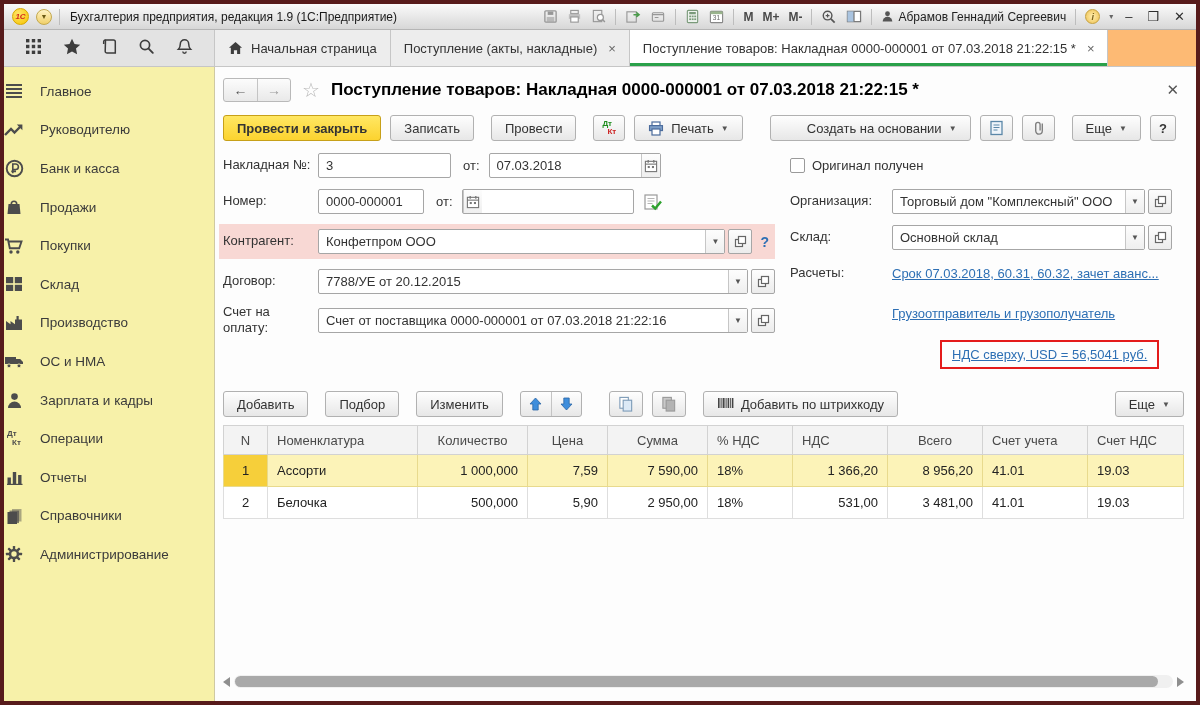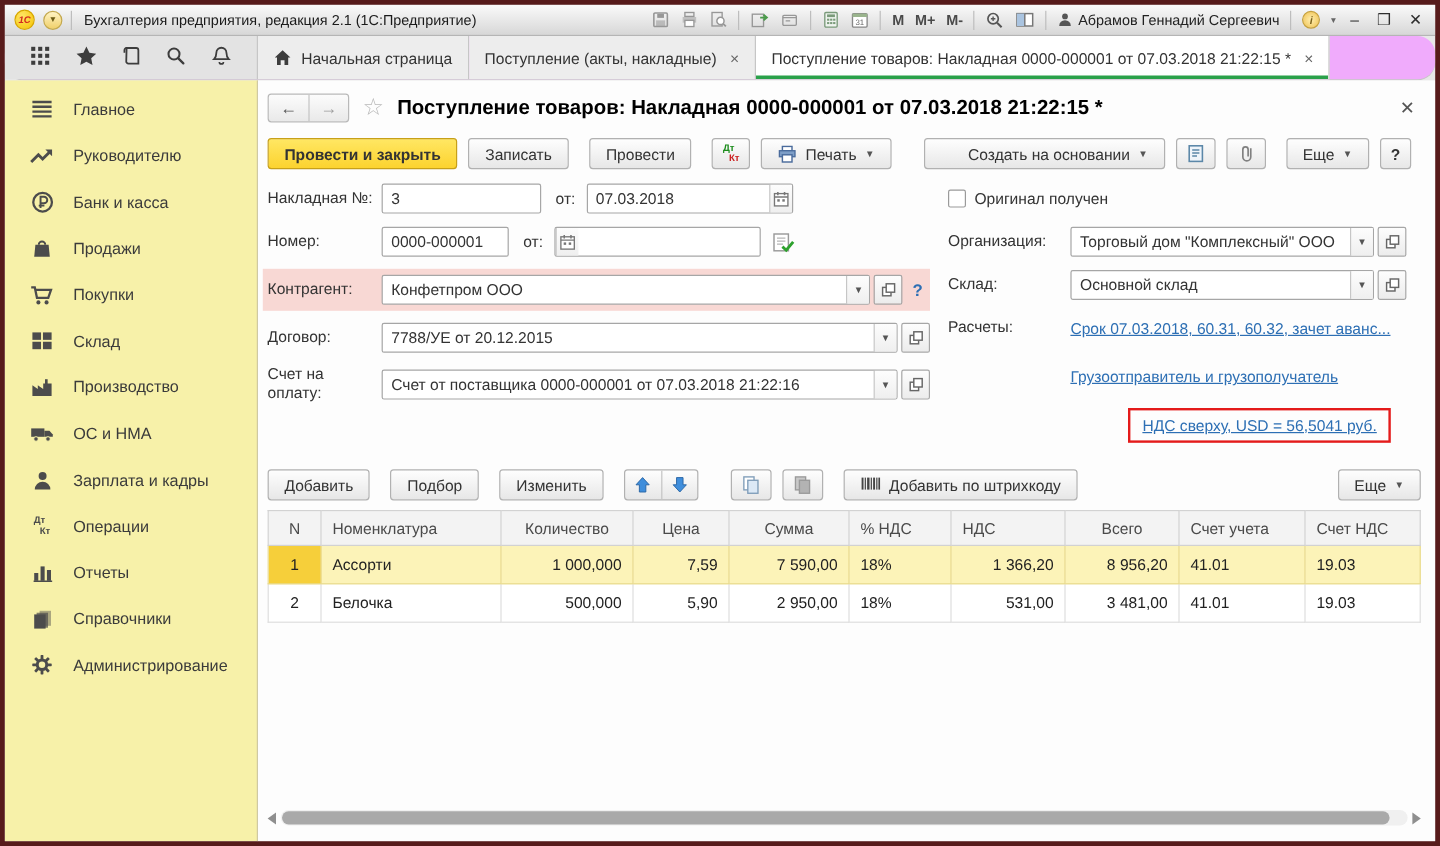--- a/index.html
+++ b/index.html
@@ -18,32 +18,32 @@
   .tb-title{font-size:12px;color:#1a1a1a;margin-left:3px;white-space:nowrap;}
   .tb-right{margin-left:auto;display:flex;align-items:center;gap:9px;color:#979797;}
   .tb-right svg{display:block;}
   .mem{font-size:12px;font-weight:bold;color:#4a4a4a;}
   .tb-user{display:flex;align-items:center;gap:4px;font-size:12px;color:#222;white-space:nowrap;}
   .info-badge{width:15px;height:15px;border-radius:50%;background:radial-gradient(#ffeeb0,#eec04e);
     border:1px solid #c5a03e;color:#7c621c;font-size:9px;font-weight:bold;display:flex;align-items:center;justify-content:center;font-style:italic;}
   .tiny-car{font-size:8px;color:#666;}
   .win-ctl{font-size:13px;color:#2e2e2e;padding:0 3px;}
   
-  .tabbar{flex:0 0 37px;background:#f0abfc;display:flex;border-bottom:1px solid #c6c6c6;border-radius:15px;}
+  .tabbar{flex:0 0 37px;background:#fdba74;display:flex;border-bottom:1px solid #c6c6c6;}
   .tab-tools{flex:0 0 211px;display:flex;align-items:center;justify-content:space-evenly;color:#3d3d3d;
     border-right:1px solid #c6c6c6;background:#e3e3e3;}
   .tabs{display:flex;flex:1;min-width:0;}
   .tab{display:flex;align-items:center;gap:8px;padding:0 13px;border-right:1px solid #c6c6c6;color:#333;
     background:#ededed;white-space:nowrap;}
   .tab .x{color:#666;font-size:13px;margin-left:3px;}
   .tab.active{background:#fff;box-shadow:inset 0 -3px 0 var(--tab-green,#2aa14a);}
   
   .bodyrow{flex:1;display:flex;min-height:0;}
   .sidebar{flex:0 0 211px;background:var(--sidebar-yellow,#f7f1a9);padding-top:5px;border-right:1px solid #cfc9a2;}
-  .side-item{height:38.6px;display:flex;align-items:center;padding-left:21px;gap:16px;color:#3b3b3b;
+  .side-item{height:38.6px;display:flex;align-items:center;gap:16px;color:#3b3b3b;
     font-size:13.5px;cursor:pointer;}
   .side-icon{width:20px;height:20px;color:#4c4c4c;display:flex;align-items:center;justify-content:center;flex:0 0 20px;}
   .content{flex:1;background:#fdfdfd;display:flex;flex-direction:column;min-width:0;}
   
   .doc-head{display:flex;align-items:center;gap:11px;padding:11px 12px 2px 8px;}
   .navgrp{display:flex;border:1px solid #b9b9b9;border-radius:3px;overflow:hidden;background:linear-gradient(#fcfcfc,#e9e9e9);}
   .navbtn{width:33px;height:22px;display:flex;align-items:center;justify-content:center;font-size:14px;color:#555;}
   .navbtn+.navbtn{border-left:1px solid #c4c4c4;color:#9d9d9d;}
   .fav{color:#b9b9b9;font-size:20px;line-height:1;}
   .doc-title{font-size:17px;font-weight:bold;color:#000;white-space:nowrap;overflow:hidden;text-overflow:ellipsis;}
@@ -103,21 +103,21 @@
 </style>
 </head>
 <body>
 
 <div class="window">
 
   <div class="titlebar">
     <div class="logo">1С</div>
     <div class="menu-circle">▼</div>
     <div class="tb-sep"></div>
-    <div class="tb-title">Бухгалтерия предприятия, редакция 2.1  (1С:Предприятие)</div>
+    <div class="tb-title">Бухгалтерия предприятия, редакция 1.9  (1С:Предприятие)</div>
     <div class="tb-right">
       <span>
           <svg width="15" height="15" viewBox="0 0 16 16">
             <rect x="2" y="2" width="12" height="12" rx="1" fill="none" stroke="currentColor" stroke-width="1.4"></rect>
             <rect x="5" y="2.7" width="6" height="3.6" fill="currentColor"></rect>
             <rect x="4" y="8.5" width="8" height="5" fill="currentColor" opacity=".55"></rect>
           </svg>
         </span>
       <span>
           <svg width="15" height="15" viewBox="0 0 16 16">

